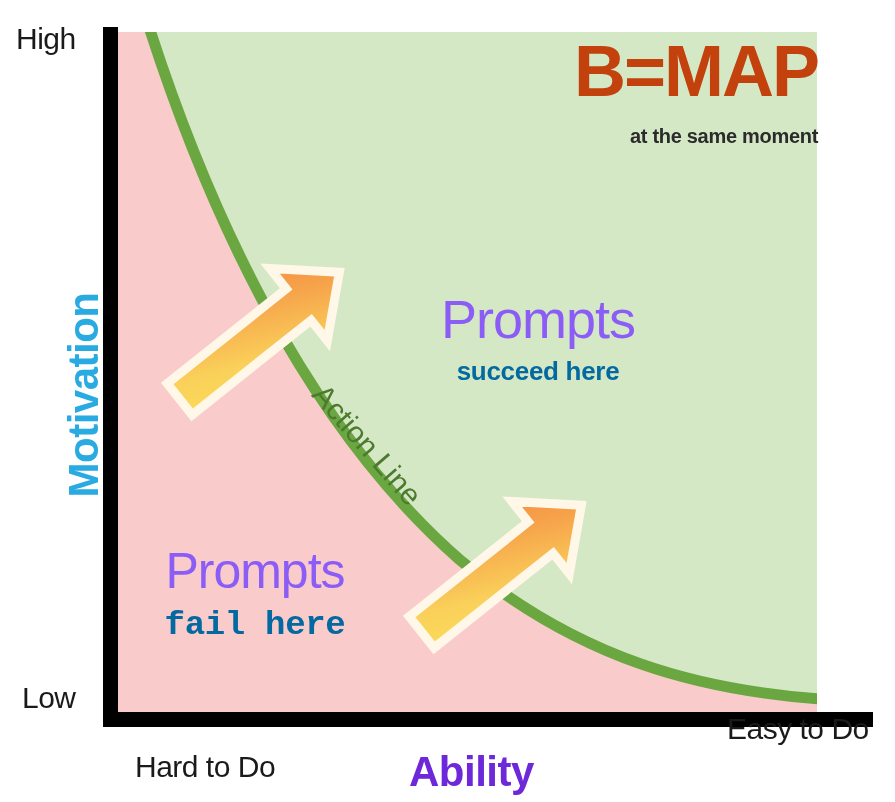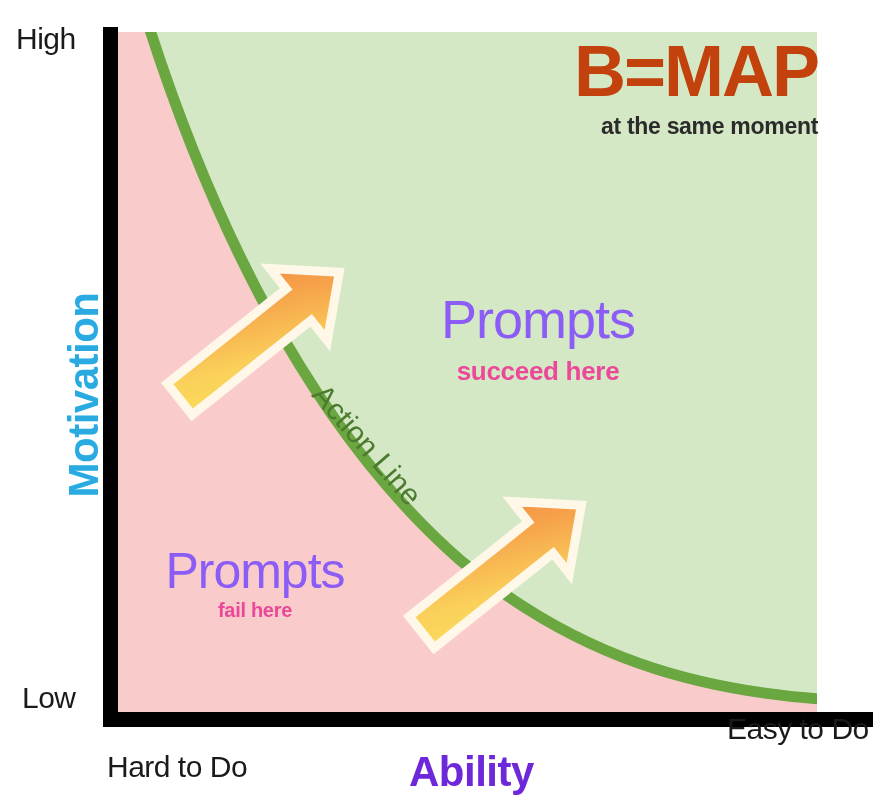--- a/index.html
+++ b/index.html
@@ -29,21 +29,21 @@
     position: absolute;
     font-family: "Liberation Sans", sans-serif;
     font-size: 30px;
     font-weight: 400;
     color: #1a1a1a;
     letter-spacing: -0.5px;
     white-space: nowrap;
   }
   #label-high { left: 16px; top: 22px; }
   #label-low  { left: 22px; top: 681px; }
-  #label-hard { left: 107px; top: 750px; text-align: right; }
+  #label-hard { left: 135px; top: 750px; text-align: right; }
   #label-easy { left: 727px; top: 712px; }
 
   #label-ability {
     position: absolute;
     left: 409px;
     top: 748px;
     font-family: "Liberation Sans", sans-serif;
     font-size: 42px;
     font-weight: 700;
     color: #6d28d9;
@@ -77,53 +77,53 @@
   #headline-main {
     font-family: "Liberation Sans", sans-serif;
     font-size: 72px;
     font-weight: 700;
     color: #c2410c;
     letter-spacing: -2px;
     line-height: 0.98;
     white-space: nowrap;
   }
   #headline-sub {
-    margin-top: 6px;
-    font-family: "Liberation Sans", sans-serif;
-    font-size: 23px;
+    margin-top: 18px;
+    font-family: "Liberation Sans", sans-serif;
+    font-size: 20px;
     font-weight: 700;
     color: #2b2b2b;
     letter-spacing: -0.3px;
     white-space: nowrap;
   }
 
   
   .zone-callout { position: absolute; text-align: center; }
   .zone-title {
     font-family: "Liberation Sans", sans-serif;
     font-weight: 400;
     color: #8b5cf6;
     letter-spacing: -1px;
     line-height: 1;
     white-space: nowrap;
   }
   .zone-sub {
     font-family: "Liberation Sans", sans-serif;
     font-weight: 700;
-    color: #ec4899;
+    color: #0369a1;
     letter-spacing: -0.3px;
     white-space: nowrap;
   }
   #zone-succeed { left: 408px; top: 292px; width: 260px; }
   #zone-succeed .zone-title { font-size: 54px; }
   #zone-succeed .zone-sub { font-size: 26px; margin-top: 10px; }
 
   #zone-fail { left: 130px; top: 546px; width: 250px; }
   #zone-fail .zone-title { font-size: 50px; }
-  #zone-fail .zone-sub { font-size: 20px; margin-top: 3px; }
+  #zone-fail .zone-sub { font-size: 34px; margin-top: 10px; font-family: Liberation Mono, monospace; }
 
   
   #action-line-label {
     position: absolute;
     left: 277px;
     top: 428px;
     width: 180px;
     text-align: center;
     transform: rotate(49deg);
     transform-origin: center center;

